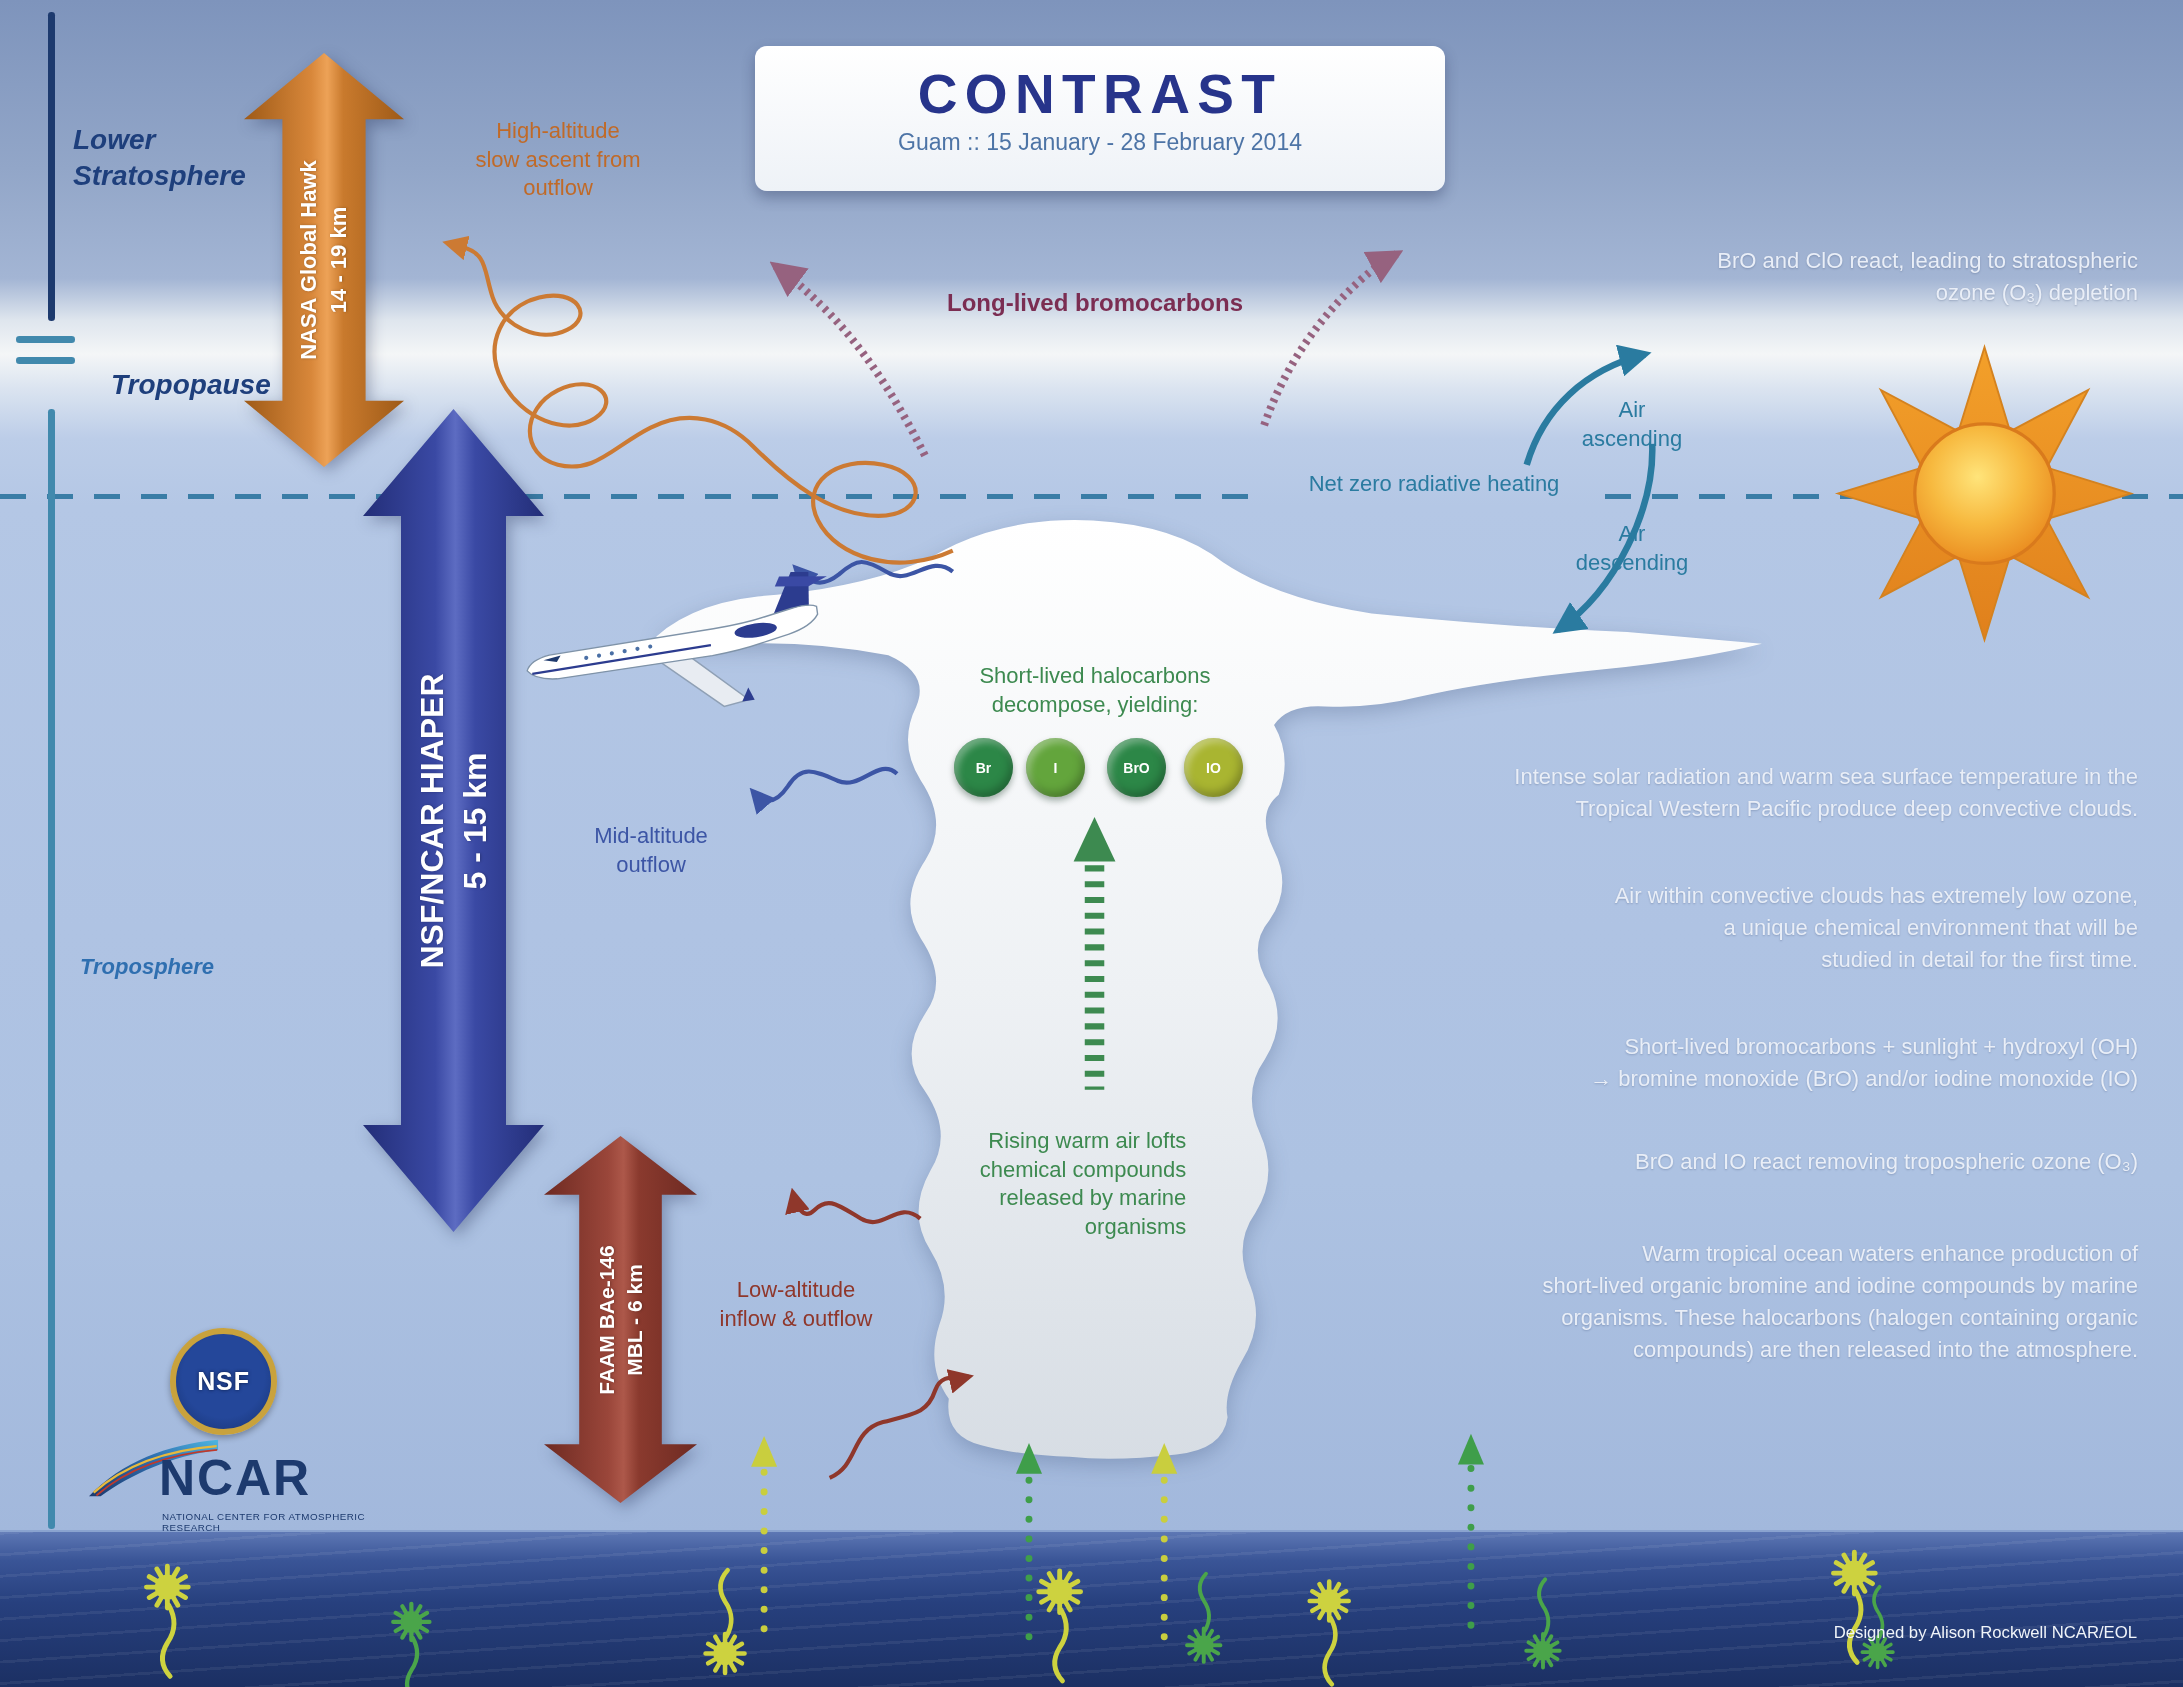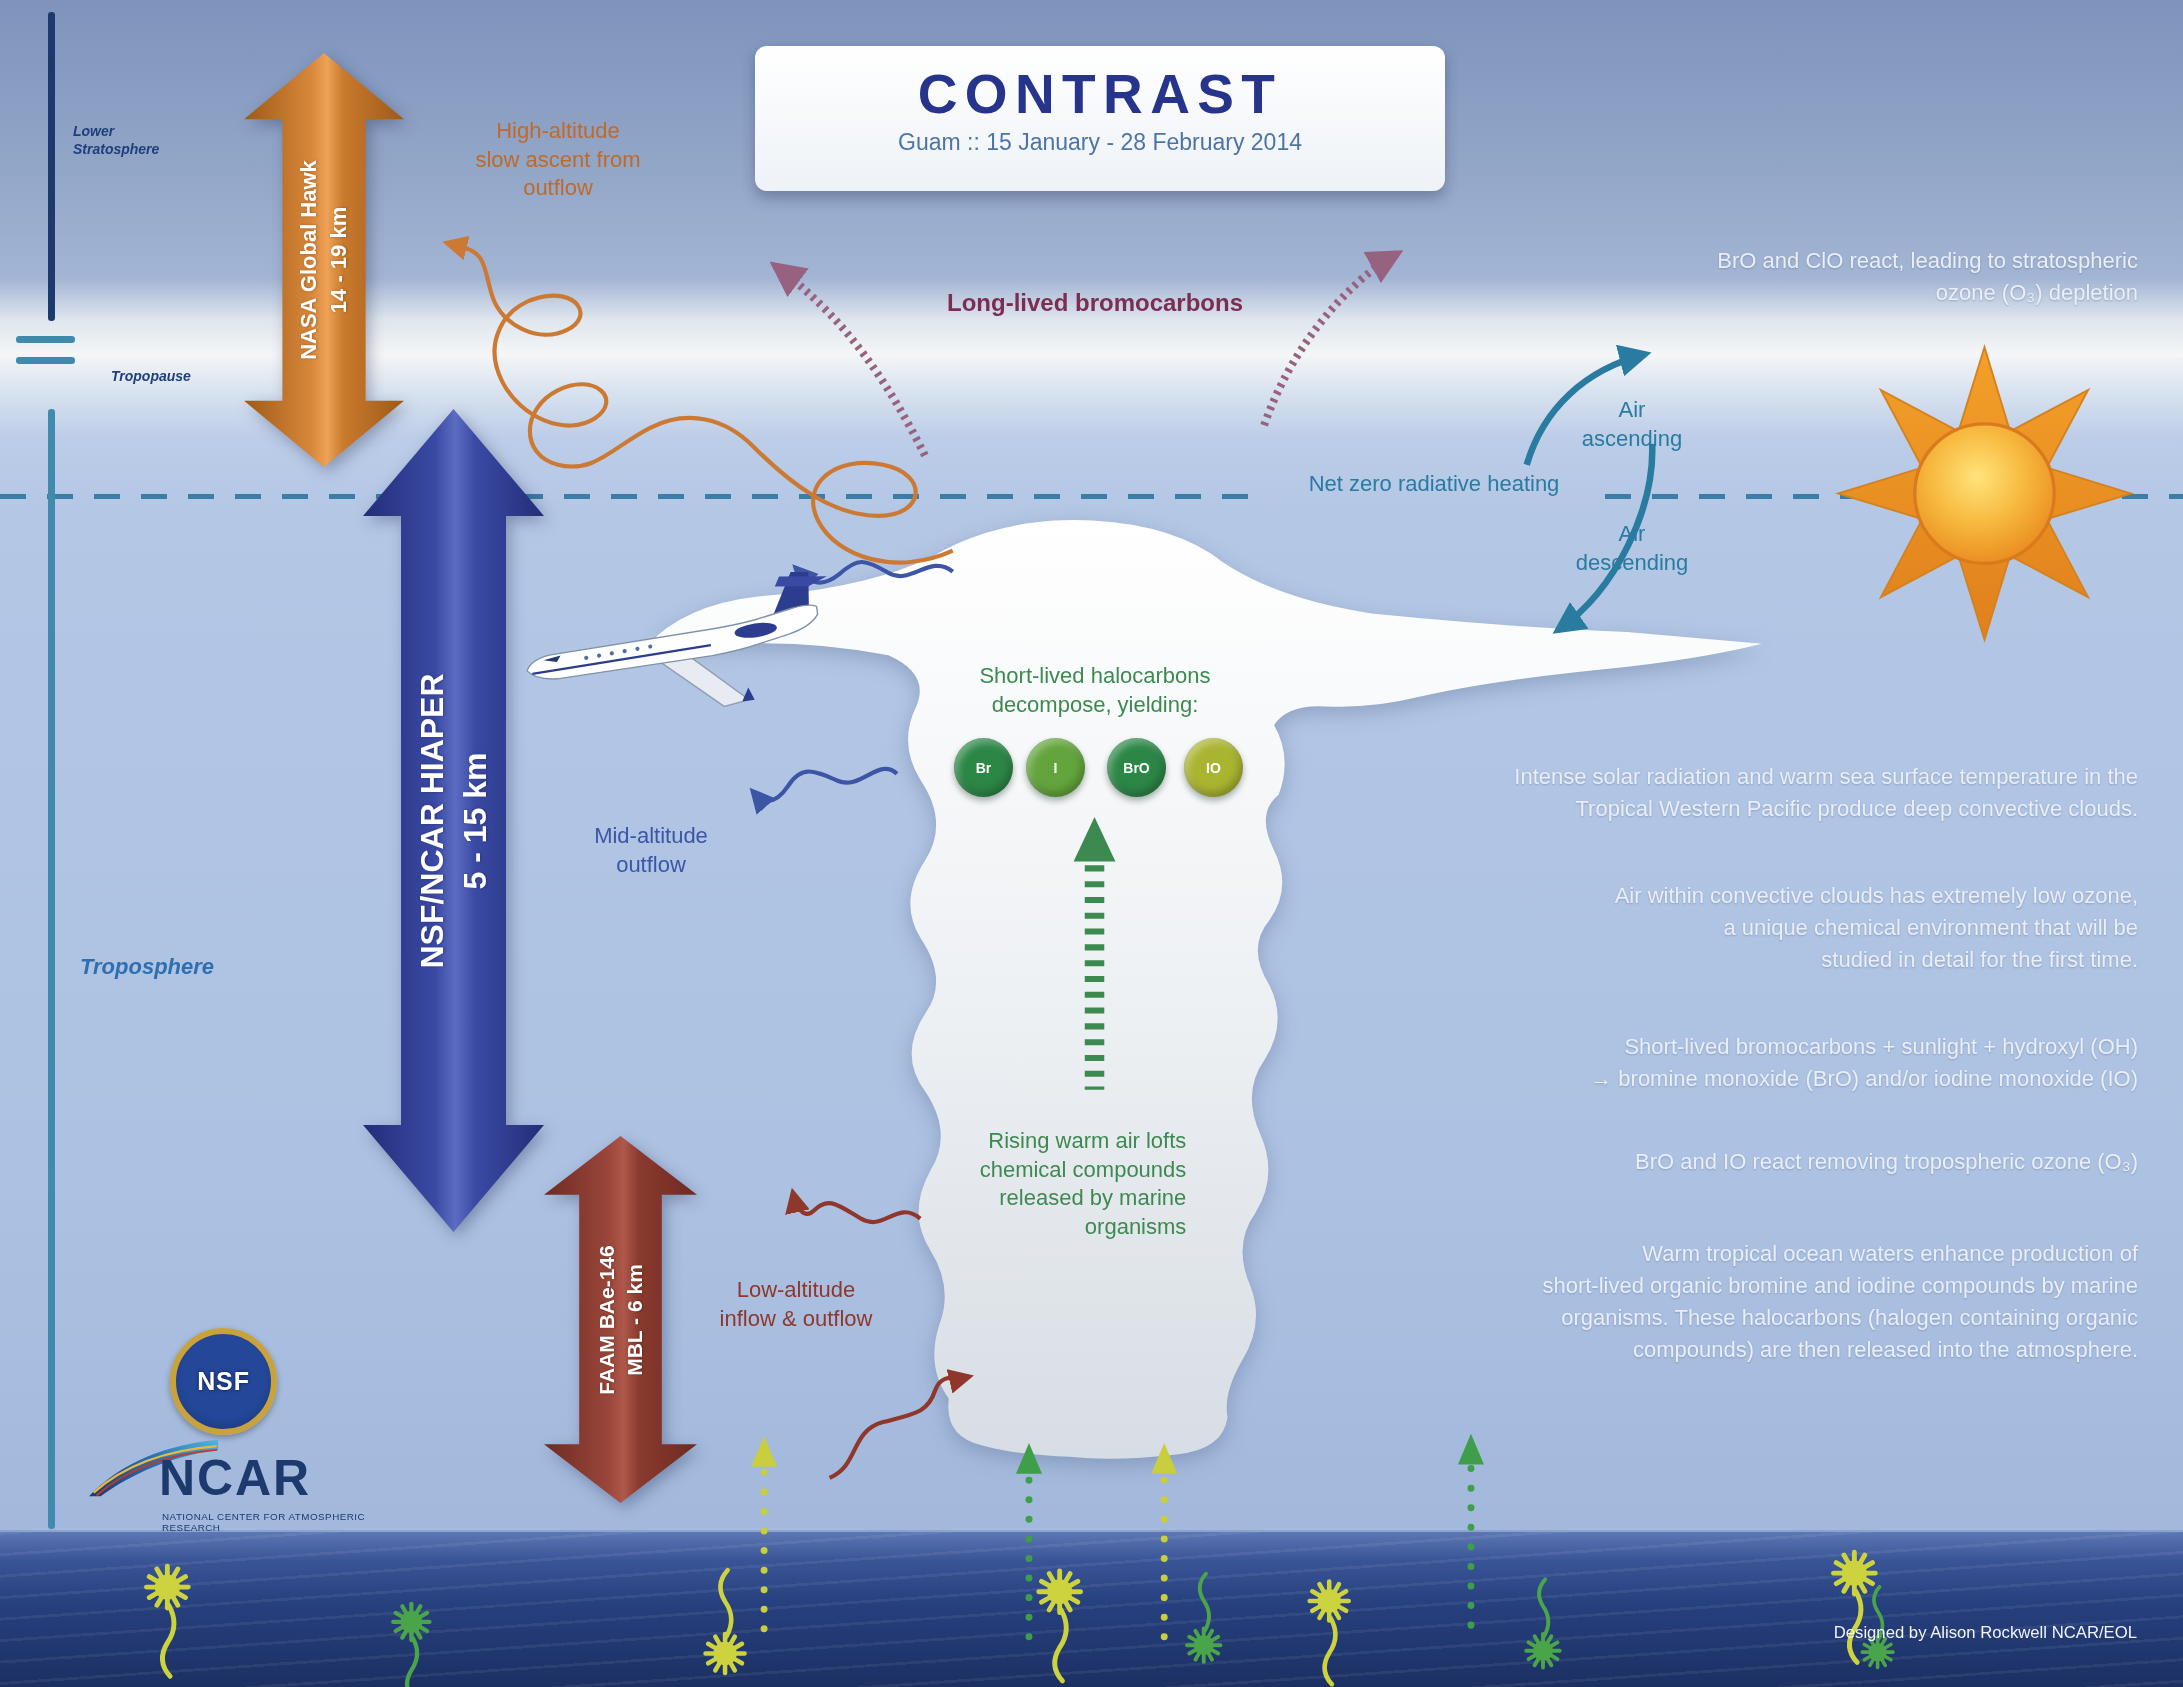--- a/index.html
+++ b/index.html
@@ -53,21 +53,21 @@
   #arrow-bae .arrow-label{font-size:21px;width:353px;}
 
   
   #title-box{left:755px;top:46px;width:690px;height:145px;background:linear-gradient(180deg,#ffffff,#eef2f7);
     border-radius:12px;box-shadow:0 6.5px 14px rgba(20,30,70,.30);text-align:center;}
   #title-box .t1{margin-top:16px;font-size:55px;font-weight:bold;color:#27348b;letter-spacing:7.4px;}
   #title-box .t2{margin-top:4.6px;font-size:23px;color:#4d74a6;}
   #title-box .t3{margin-top:2.8px;font-size:23px;color:#4d74a6;}
 
   
-  .lbl-strat{color:#1e3f7c;font-style:italic;font-weight:bold;font-size:14px;line-height:1.3;}
+  .lbl-strat{color:#1e3f7c;font-style:italic;font-weight:bold;font-size:28px;line-height:1.3;}
   .lbl-tropo{color:#2f6fb0;font-style:italic;font-weight:bold;font-size:22px;}
   .ann{font-size:22px;line-height:1.3;}
   .orange{color:#c06a28;}
   .maroon{color:#7b2d52;font-weight:bold;font-size:24px;}
   .blue{color:#3c55a5;}
   .red{color:#8f372b;}
   .teal{color:#2a7ba0;}
   .green{color:#3d8a50;}
   .rc{right:45px;width:781px;text-align:right;color:#e9eef7;font-size:22px;line-height:1.45;
     text-shadow:0 0.5px 1.9px rgba(30,50,90,.25);}

